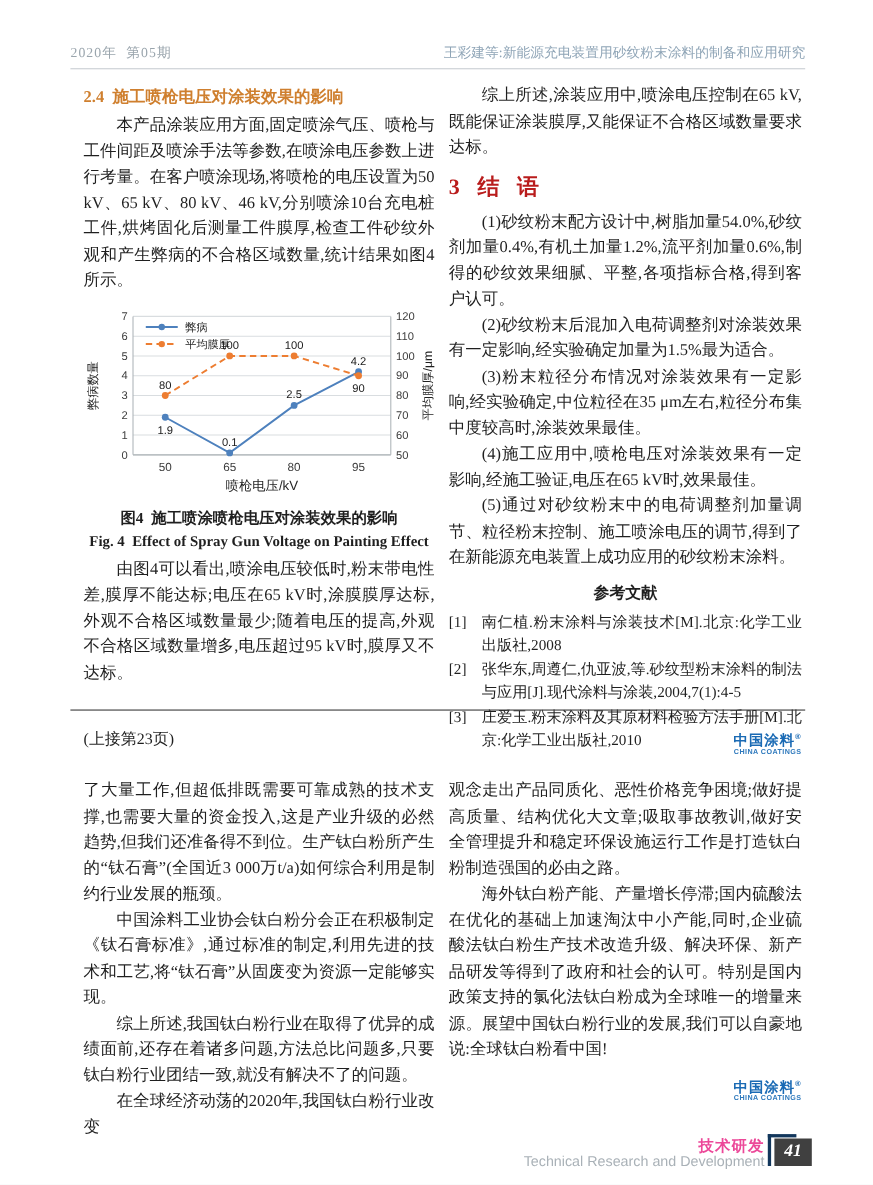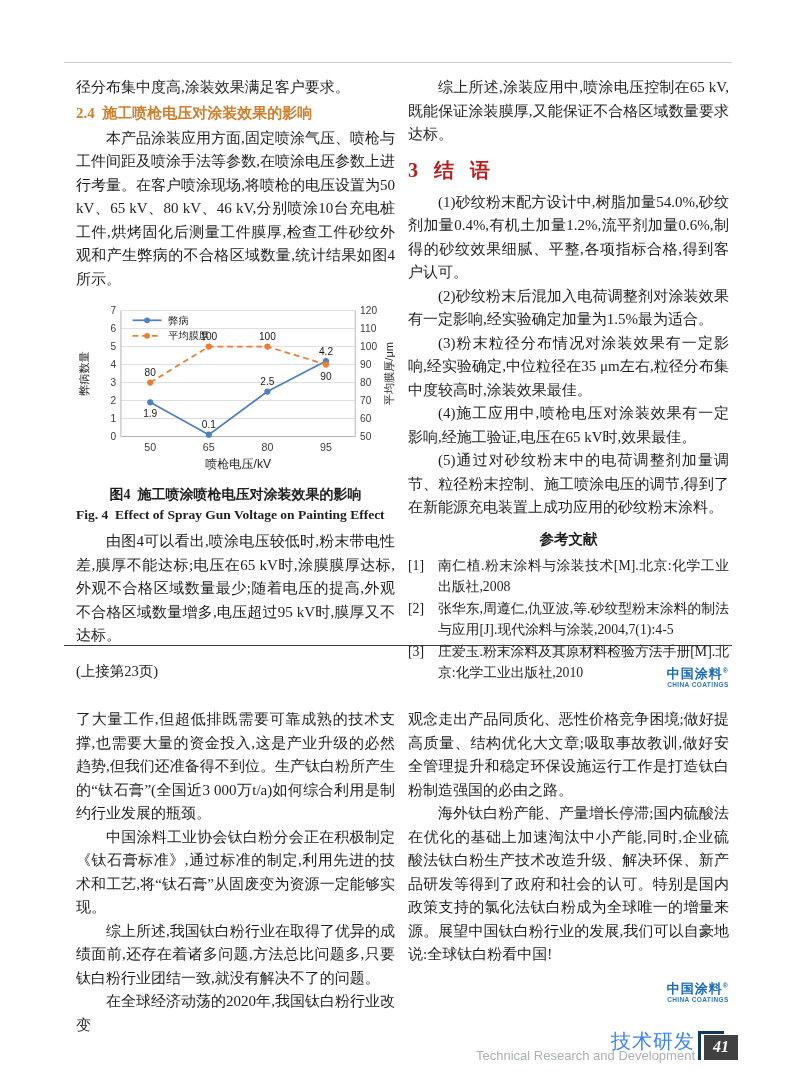--- a/index.html
+++ b/index.html
@@ -28,21 +28,21 @@
   .sec-heading { margin:1px 0; color:#cf7f2e; font-size:15px; line-height:25px;
                  font-weight:bold; white-space:pre-wrap; }
   .sec3-heading { margin:11px 0 9px; color:#b91c1c; font-size:20px; line-height:24px;
                   font-weight:bold; white-space:pre-wrap; letter-spacing:2px; }
 
   
   .chart-fig { margin:8px 0 2px; }
   .chart-fig svg { display:block; font-family:"Liberation Sans","DejaVu Sans",sans-serif; }
   .cap-zh { text-align:center; font-weight:bold; font-size:14px; line-height:20px;
             margin-top:2px; white-space:pre-wrap; text-indent:0; }
-  .cap-en { font-weight:bold; font-size:13.5px; line-height:19px;
+  .cap-en { text-align:center; font-weight:bold; font-size:13.5px; line-height:19px;
             white-space:pre-wrap; text-indent:0; margin-bottom:6px; }
 
   
   .ref-heading { text-align:center; font-weight:bold; font-size:14.5px; margin:10px 0 6px;font-family:Liberation Mono, monospace; }
   .ref-row { display:flex; font-size:13.8px; line-height:21.5px; text-align:justify; }
   .ref-index { width:30px; flex:0 0 30px; }
   .ref-text { flex:1; }
 
   
   .mid-rule { position:absolute; left:64px; right:62px; top:645px; border-top:1.5px solid #3a3a3a; }
@@ -54,38 +54,41 @@
   .logo-row.rb { margin-top:12px; }
   .logo { text-align:center; color:#1a6ab4; font-family:"Liberation Sans","DejaVu Sans",sans-serif; }
   .logo-zh { font-size:13px; font-weight:bold; letter-spacing:1px; line-height:14px; }
   .logo-mark { font-size:7px; }
   .logo-en { font-size:6.5px; font-weight:bold; color:#2e79bd; letter-spacing:0.4px; line-height:8px; }
 
   
   .footer { position:absolute; right:56px; top:1033px; display:flex; align-items:center; gap:9px;
             font-family:"Liberation Sans","DejaVu Sans",sans-serif; }
   .footer-textblock { text-align:right; }
-  .footer-zh { font-size:20px; font-weight:normal; color:#3b82f6; line-height:17px; letter-spacing:1px; }
+  .footer-zh { font-size:14px; font-weight:bold; color:#ec4899; line-height:17px; letter-spacing:1px; }
   .footer-en { font-size:13px; color:#a9b1b7; line-height:11px; }
   .footer-badge { position:relative; width:34px; height:25px; background:#404040; color:#ffffff;
                   display:flex; align-items:center; justify-content:center;
                   font-family:"Liberation Serif","DejaVu Serif",serif;
                   font-style:italic; font-weight:bold; font-size:16px; }
   .footer-badge::before { content:""; position:absolute; left:-6px; top:-4px; width:3px; height:29px; background:#12375c; }
   .footer-badge::after  { content:""; position:absolute; left:-6px; top:-4px; width:26px; height:3px; background:#12375c; }
 </style>
 </head>
 <body>
 
 <div class="page">
 
+  <div class="header">
+    <span class="h-left">2020年  第05期</span>
+    <span class="h-right">王彩建等:新能源充电装置用砂纹粉末涂料的制备和应用研究</span>
+  </div>
   <div class="header-rule"></div>
 
   <div class="col col-lt">
-    <p class="body-text no-indent">径分布集中度高,涂装效果满足客户要求。</p>
     <h4 class="sec-heading">2.4  施工喷枪电压对涂装效果的影响</h4>
     <p class="body-text indent">本产品涂装应用方面,固定喷涂气压、喷枪与工件间距及喷涂手法等参数,在喷涂电压参数上进行考量。在客户喷涂现场,将喷枪的电压设置为50 kV、65 kV、80 kV、46 kV,分别喷涂10台充电桩工件,烘烤固化后测量工件膜厚,检查工件砂纹外观和产生弊病的不合格区域数量,统计结果如图4所示。</p>
 
     <figure class="chart-fig" style="margin-left:0;margin-right:0;">
       <svg id="chart" viewBox="0 0 340 190" width="330" height="184">
           <line x1="46" x2="288" y1="142" y2="142" stroke="#d9dde0" stroke-width="1"></line>
           <line x1="46" x2="288" y1="123.42857142857143" y2="123.42857142857143" stroke="#d9dde0" stroke-width="1"></line>
           <line x1="46" x2="288" y1="104.85714285714286" y2="104.85714285714286" stroke="#d9dde0" stroke-width="1"></line>
           <line x1="46" x2="288" y1="86.28571428571429" y2="86.28571428571429" stroke="#d9dde0" stroke-width="1"></line>
           <line x1="46" x2="288" y1="67.71428571428572" y2="67.71428571428572" stroke="#d9dde0" stroke-width="1"></line>

